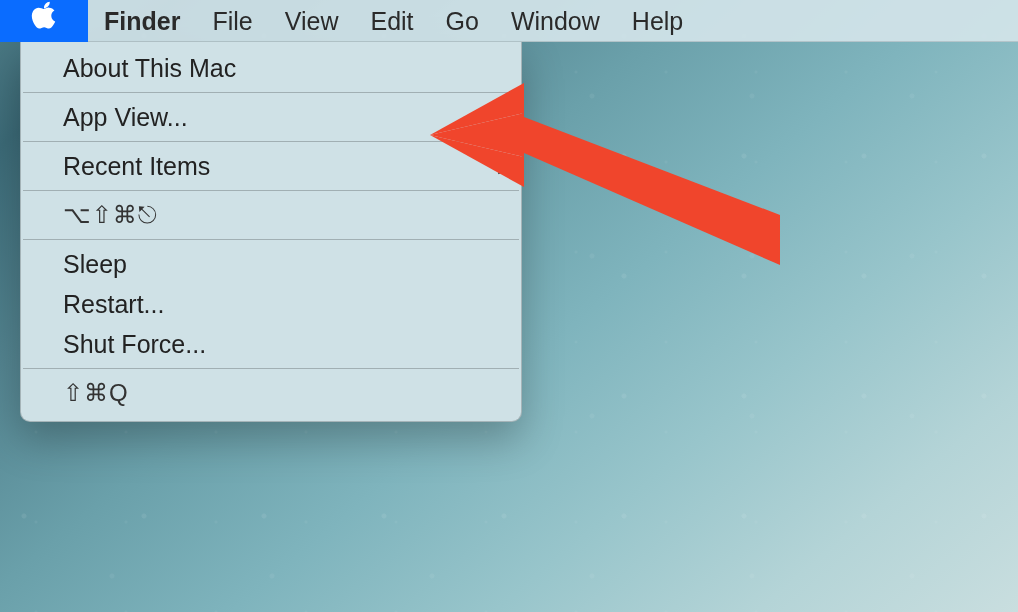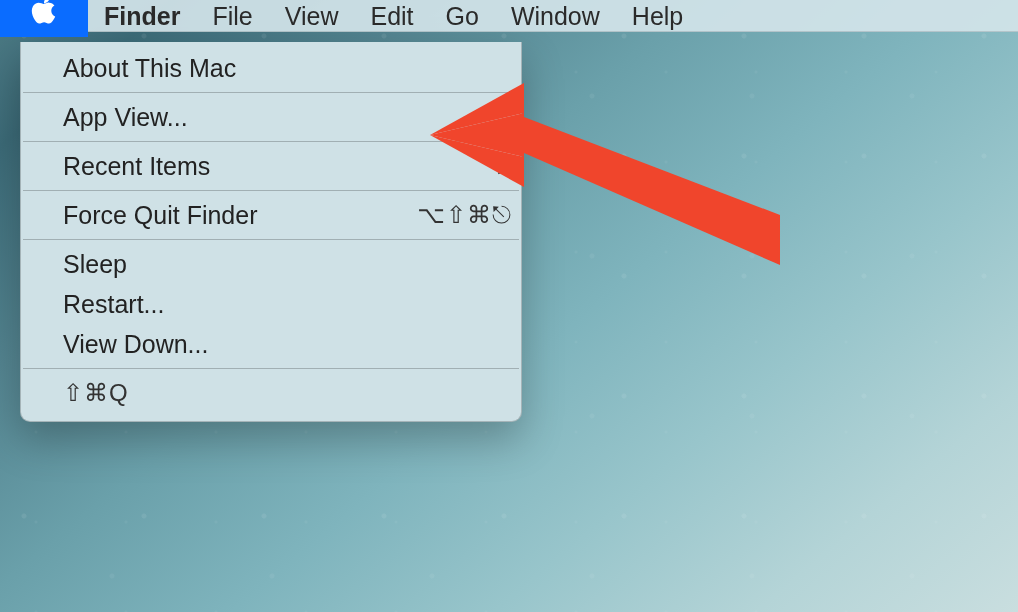--- a/index.html
+++ b/index.html
@@ -19,21 +19,21 @@
         radial-gradient(circle at 20% 30%, rgba(255,255,255,0.08) 0 2px, transparent 3px),
         radial-gradient(circle at 70% 60%, rgba(255,255,255,0.06) 0 2px, transparent 3px),
         radial-gradient(circle at 40% 80%, rgba(255,255,255,0.05) 0 1px, transparent 2px);
       background-size: 120px 120px, 160px 160px, 90px 90px;
       pointer-events: none;
     }
 
     
     .menubar {
       position: relative;
-      height: 32px;
+      height: 42px;
       background: rgba(210,228,233,0.92);
       display: flex;
       align-items: center;
       font-size: 25px;
       color: #2a2a2a;
       border-bottom: 1px solid rgba(0,0,0,0.12);
       z-index: 5;
     }
     .menubar .menu-item {
       padding: 0 16px;
@@ -131,32 +131,31 @@
   <div class="row">
     <span class="label">App View...</span>
   </div>
   <div class="sep"></div>
   <div class="row">
     <span class="label">Recent Items</span>
     <span class="submenu-arrow">▶</span>
   </div>
   <div class="sep"></div>
   <div class="row">
-    <span class="label">Force Quit Finder</span>
     <span class="accel">⌥⇧⌘⎋</span>
   </div>
   <div class="sep"></div>
   <div class="row">
     <span class="label">Sleep</span>
   </div>
   <div class="row">
     <span class="label">Restart...</span>
   </div>
   <div class="row">
-    <span class="label">View Down...</span>
+    <span class="label">Shut Force...</span>
   </div>
   <div class="sep"></div>
   <div class="row">
     <span class="accel">⇧⌘Q</span>
   </div>
 </div>
 
 <div class="arrow-annot">
   <svg width="370" height="230" viewBox="0 0 370 230">
     <g fill="#f0452c">

